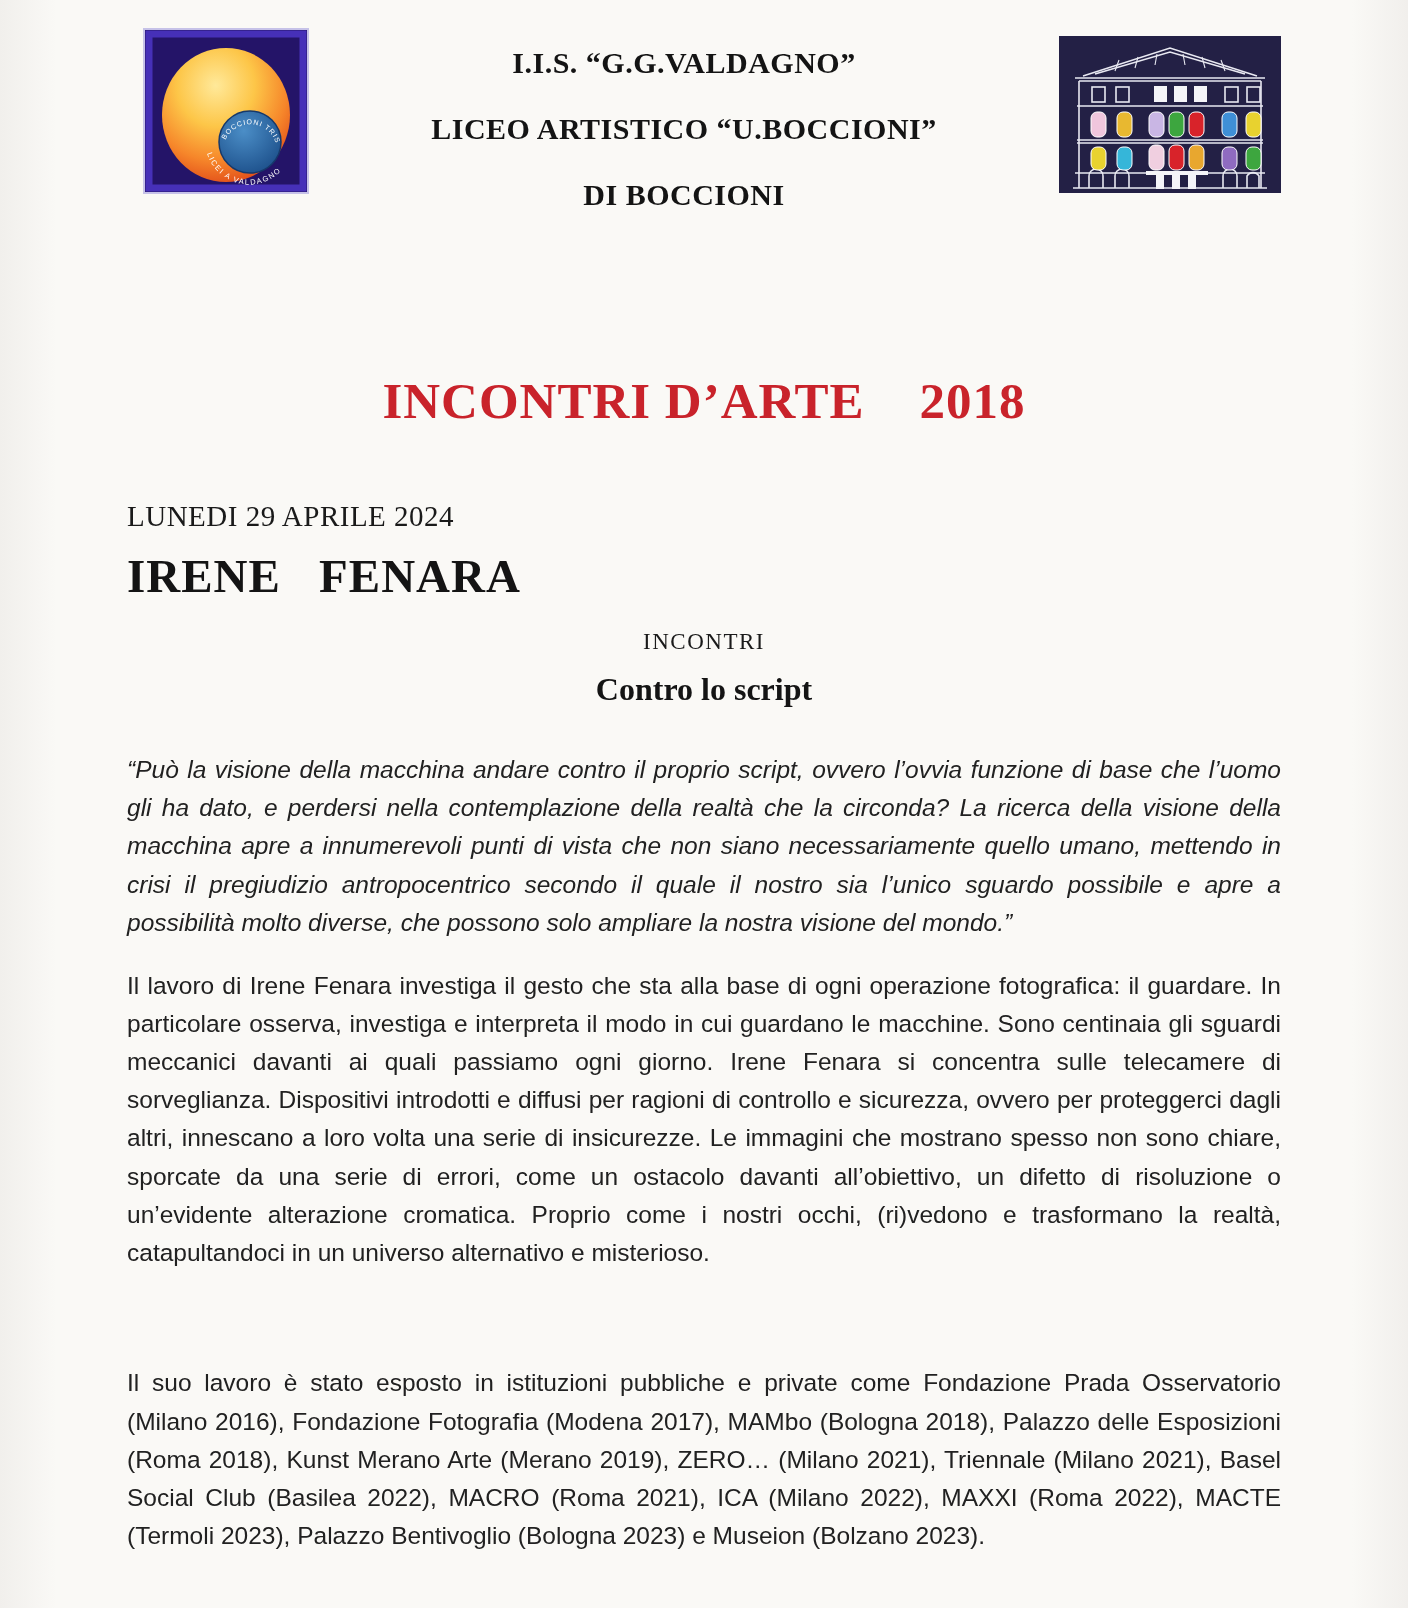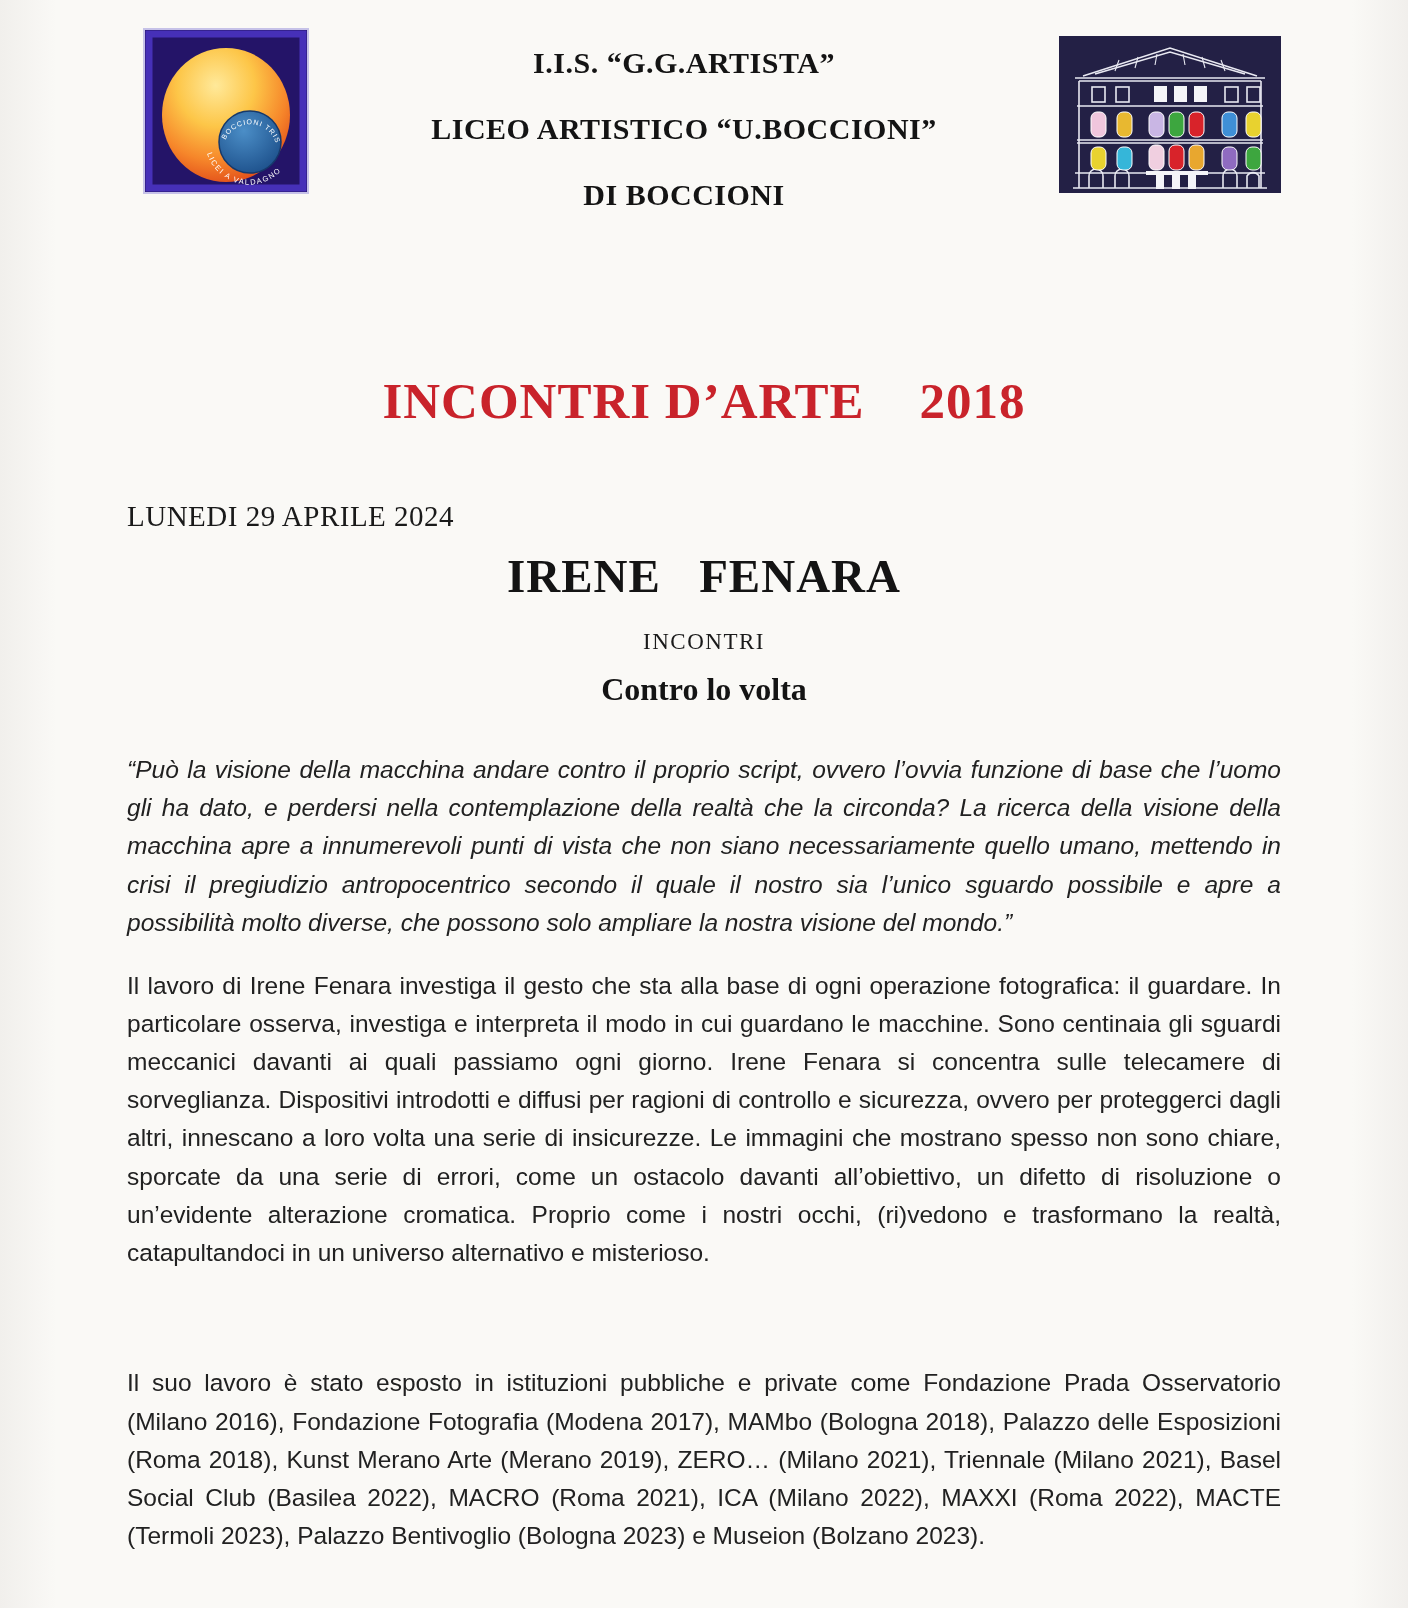--- a/index.html
+++ b/index.html
@@ -45,21 +45,20 @@
     white-space: pre-wrap;
   }
   .date-line {
     margin-top: 70px;
     font-size: 29px;
     letter-spacing: 0.5px;
     color: #1a1a1a;
   }
   .artist-name {
     margin-top: 16px;
-    text-align: center;
     font-size: 47px;
     font-weight: bold;
     letter-spacing: 1px;
     color: #141414;
     white-space: pre-wrap;
   }
   .artist-role {
     margin-top: 26px;
     text-align: center;
     font-size: 23px;
@@ -114,21 +113,21 @@
       <circle cx="107" cy="114" r="31" fill="url(#bluGrad)" stroke="#16396b" stroke-width="1.5"></circle>
       <text font-size="7" fill="#ffffff" letter-spacing="1">
         <textPath href="#arcTop" startOffset="6%">BOCCIONI  TRISSINO</textPath>
       </text>
       <text font-size="7.5" fill="#ffffff" letter-spacing="1.5">
         <textPath href="#arcBot" startOffset="4%">LICEI A VALDAGNO</textPath>
       </text>
     </svg>
 
     <div class="school-block">
-      <div class="line">I.I.S. “G.G.ARTISTA”</div>
+      <div class="line">I.I.S. “G.G.VALDAGNO”</div>
       <div class="line">LICEO ARTISTICO “U.BOCCIONI”</div>
       <div class="line">DI BOCCIONI</div>
     </div>
 
     <svg class="palazzo" viewBox="0 0 222 157" aria-hidden="true">
       <rect width="222" height="157" fill="#232045"></rect>
       <g stroke="#e9e9f2" stroke-width="1.6" fill="none">
 
         <path d="M24,40 L111,12 L198,40"></path>
         <path d="M36,38 L111,16 L186,38"></path>
@@ -189,19 +188,19 @@
         <rect x="113" y="139" width="8" height="14"></rect>
         <rect x="129" y="139" width="8" height="14"></rect>
       </g>
     </svg>
   </div>
 
   <div class="main-title">INCONTRI D’ARTE    2018</div>
   <div class="date-line">LUNEDI 29 APRILE 2024</div>
   <div class="artist-name">IRENE   FENARA</div>
   <div class="artist-role">INCONTRI</div>
-  <div class="work-title">Contro lo volta</div>
+  <div class="work-title">Contro lo script</div>
 
   <p class="body-copy quote-para">“Può la visione della macchina andare contro il proprio script, ovvero l’ovvia funzione di base che l’uomo gli ha dato, e perdersi nella contemplazione della realtà che la circonda? La ricerca della visione della macchina apre a innumerevoli punti di vista che non siano necessariamente quello umano, mettendo in crisi il pregiudizio antropocentrico secondo il quale il nostro sia l’unico sguardo possibile e apre a possibilità molto diverse, che possono solo ampliare la nostra visione del mondo.”</p>
   <p class="body-copy bio-para">Il lavoro di Irene Fenara investiga il gesto che sta alla base di ogni operazione fotografica: il guardare. In particolare osserva, investiga e interpreta il modo in cui guardano le macchine. Sono centinaia gli sguardi meccanici davanti ai quali passiamo ogni giorno. Irene Fenara si concentra sulle telecamere di sorveglianza. Dispositivi introdotti e diffusi per ragioni di controllo e sicurezza, ovvero per proteggerci dagli altri, innescano a loro volta una serie di insicurezze. Le immagini che mostrano spesso non sono chiare, sporcate da una serie di errori, come un ostacolo davanti all’obiettivo, un difetto di risoluzione o un’evidente alterazione cromatica. Proprio come i nostri occhi, (ri)vedono e trasformano la realtà, catapultandoci in un universo alternativo e misterioso.</p>
   <p class="body-copy expo-para">Il suo lavoro è stato esposto in istituzioni pubbliche e private come Fondazione Prada Osservatorio (Milano 2016), Fondazione Fotografia (Modena 2017), MAMbo (Bologna 2018), Palazzo delle Esposizioni (Roma 2018), Kunst Merano Arte (Merano 2019), ZERO… (Milano 2021), Triennale (Milano 2021), Basel Social Club (Basilea 2022), MACRO (Roma 2021), ICA (Milano 2022), MAXXI (Roma 2022), MACTE (Termoli 2023), Palazzo Bentivoglio (Bologna 2023) e Museion (Bolzano 2023).</p>
 
 </div>
 
 </body></html>

